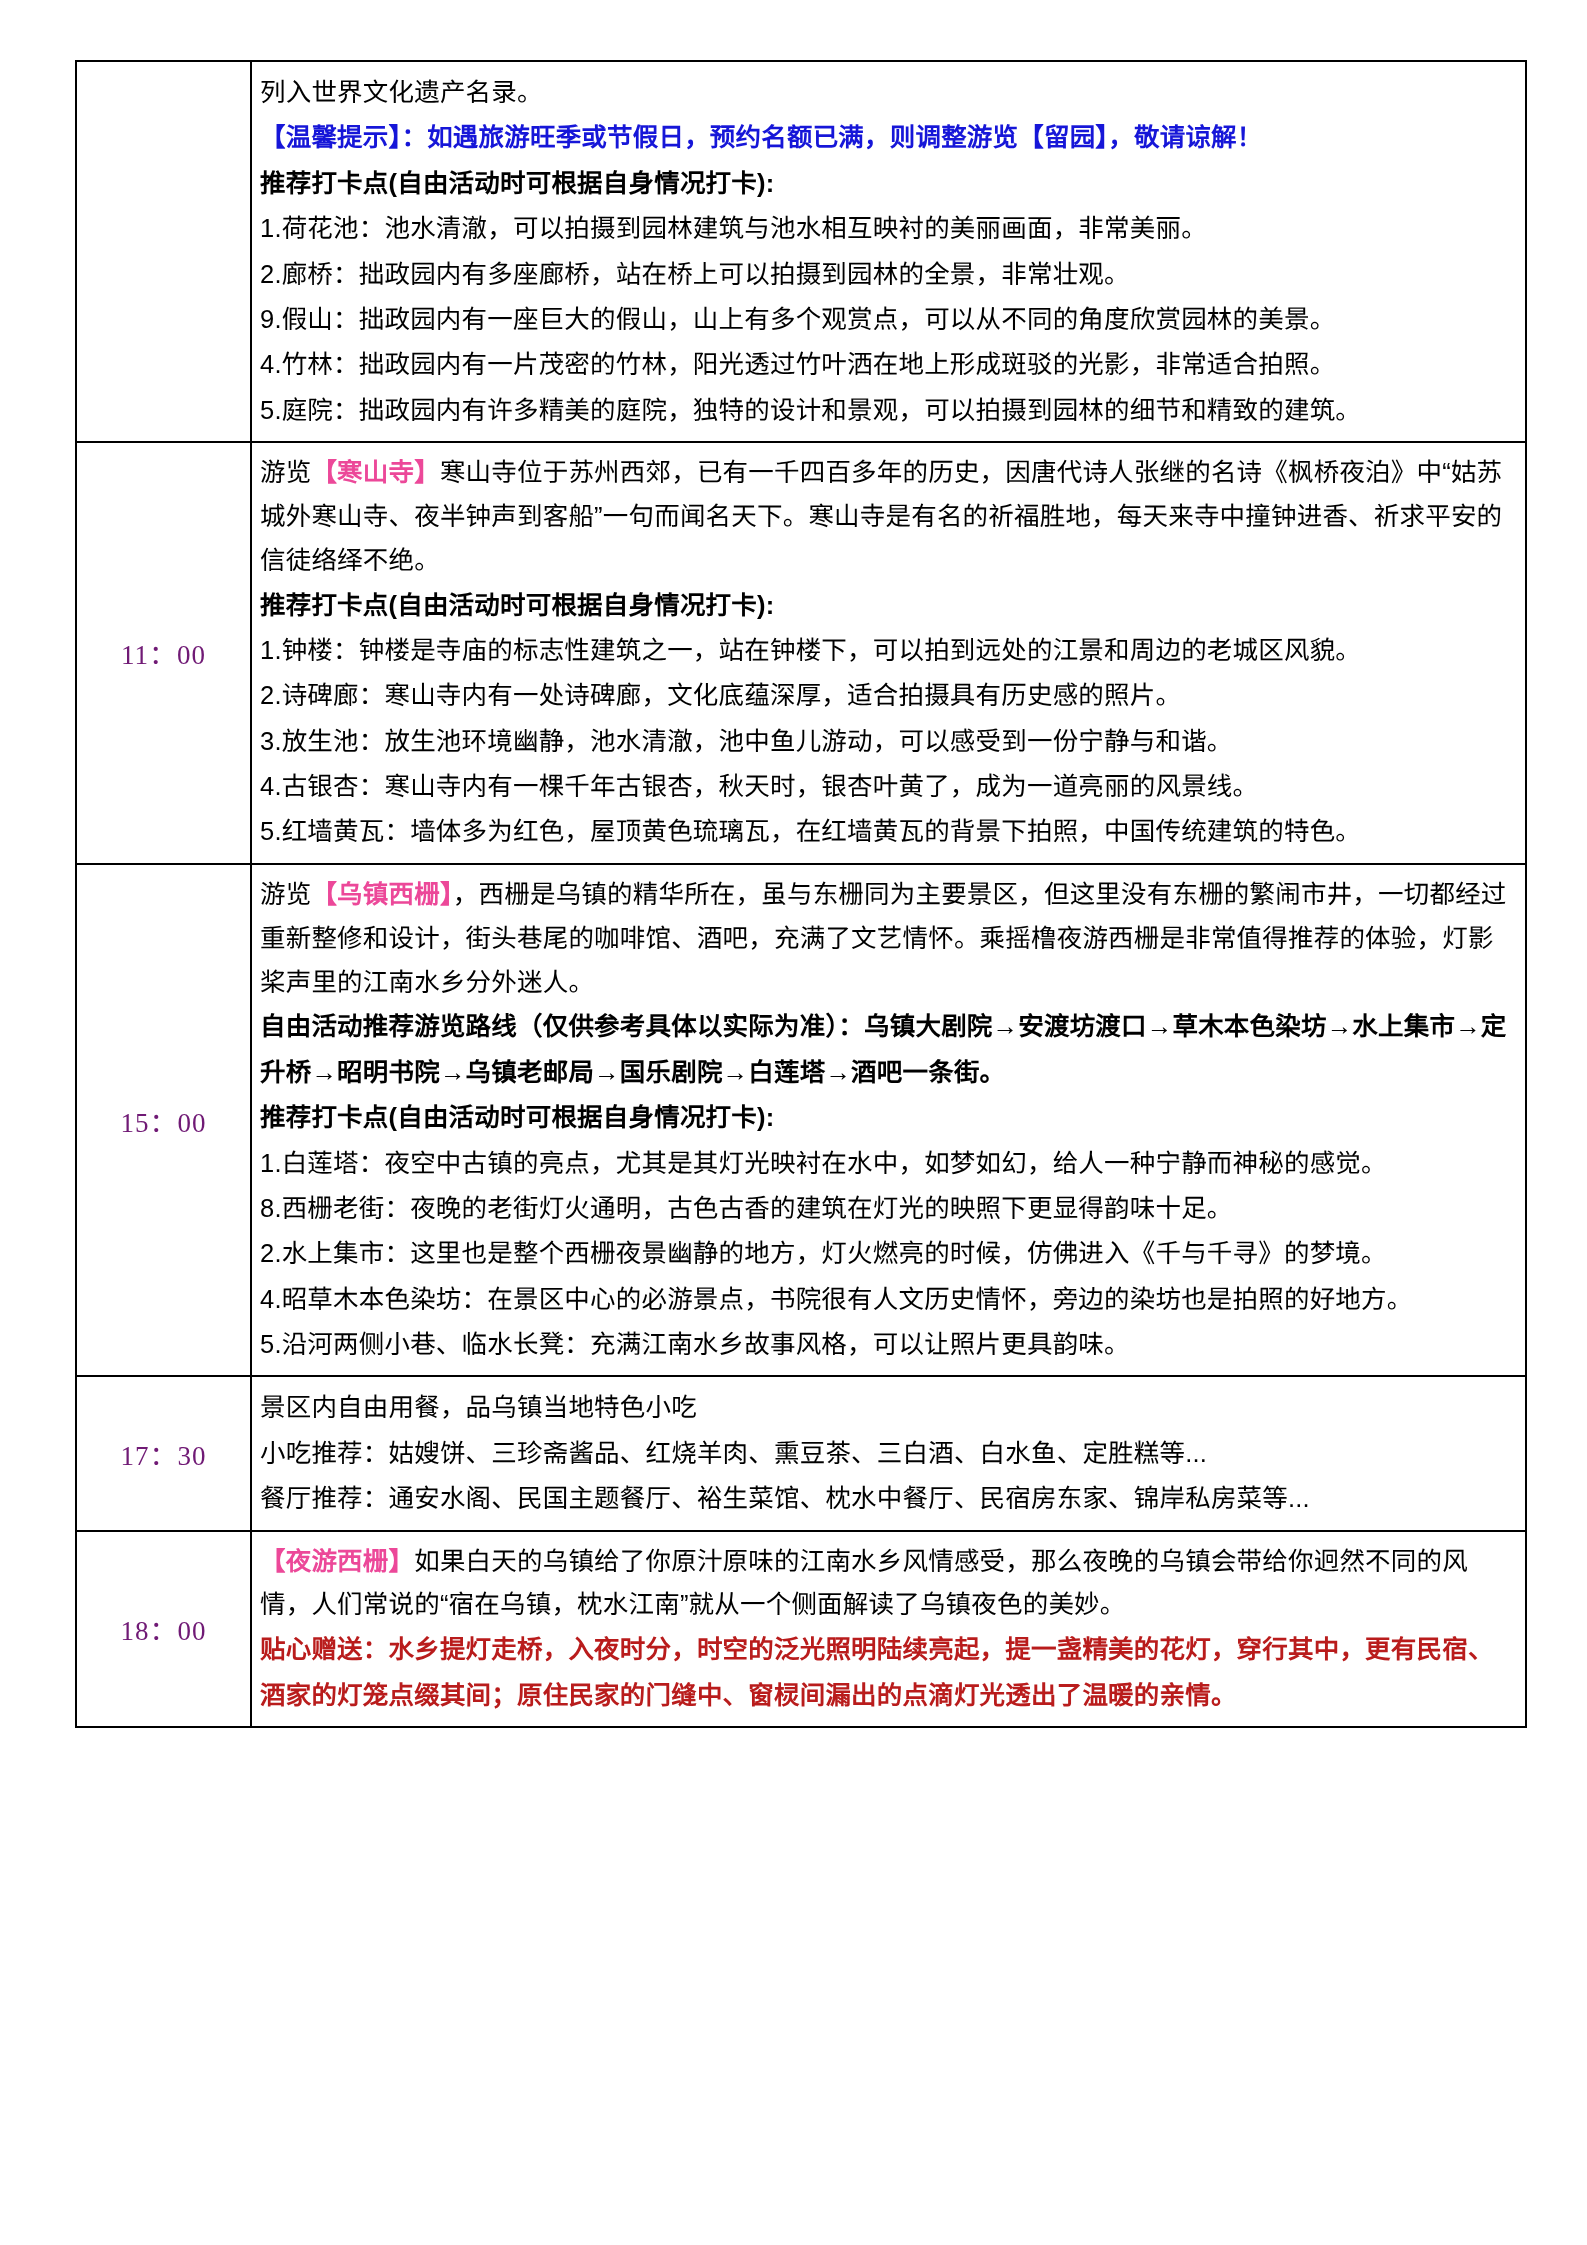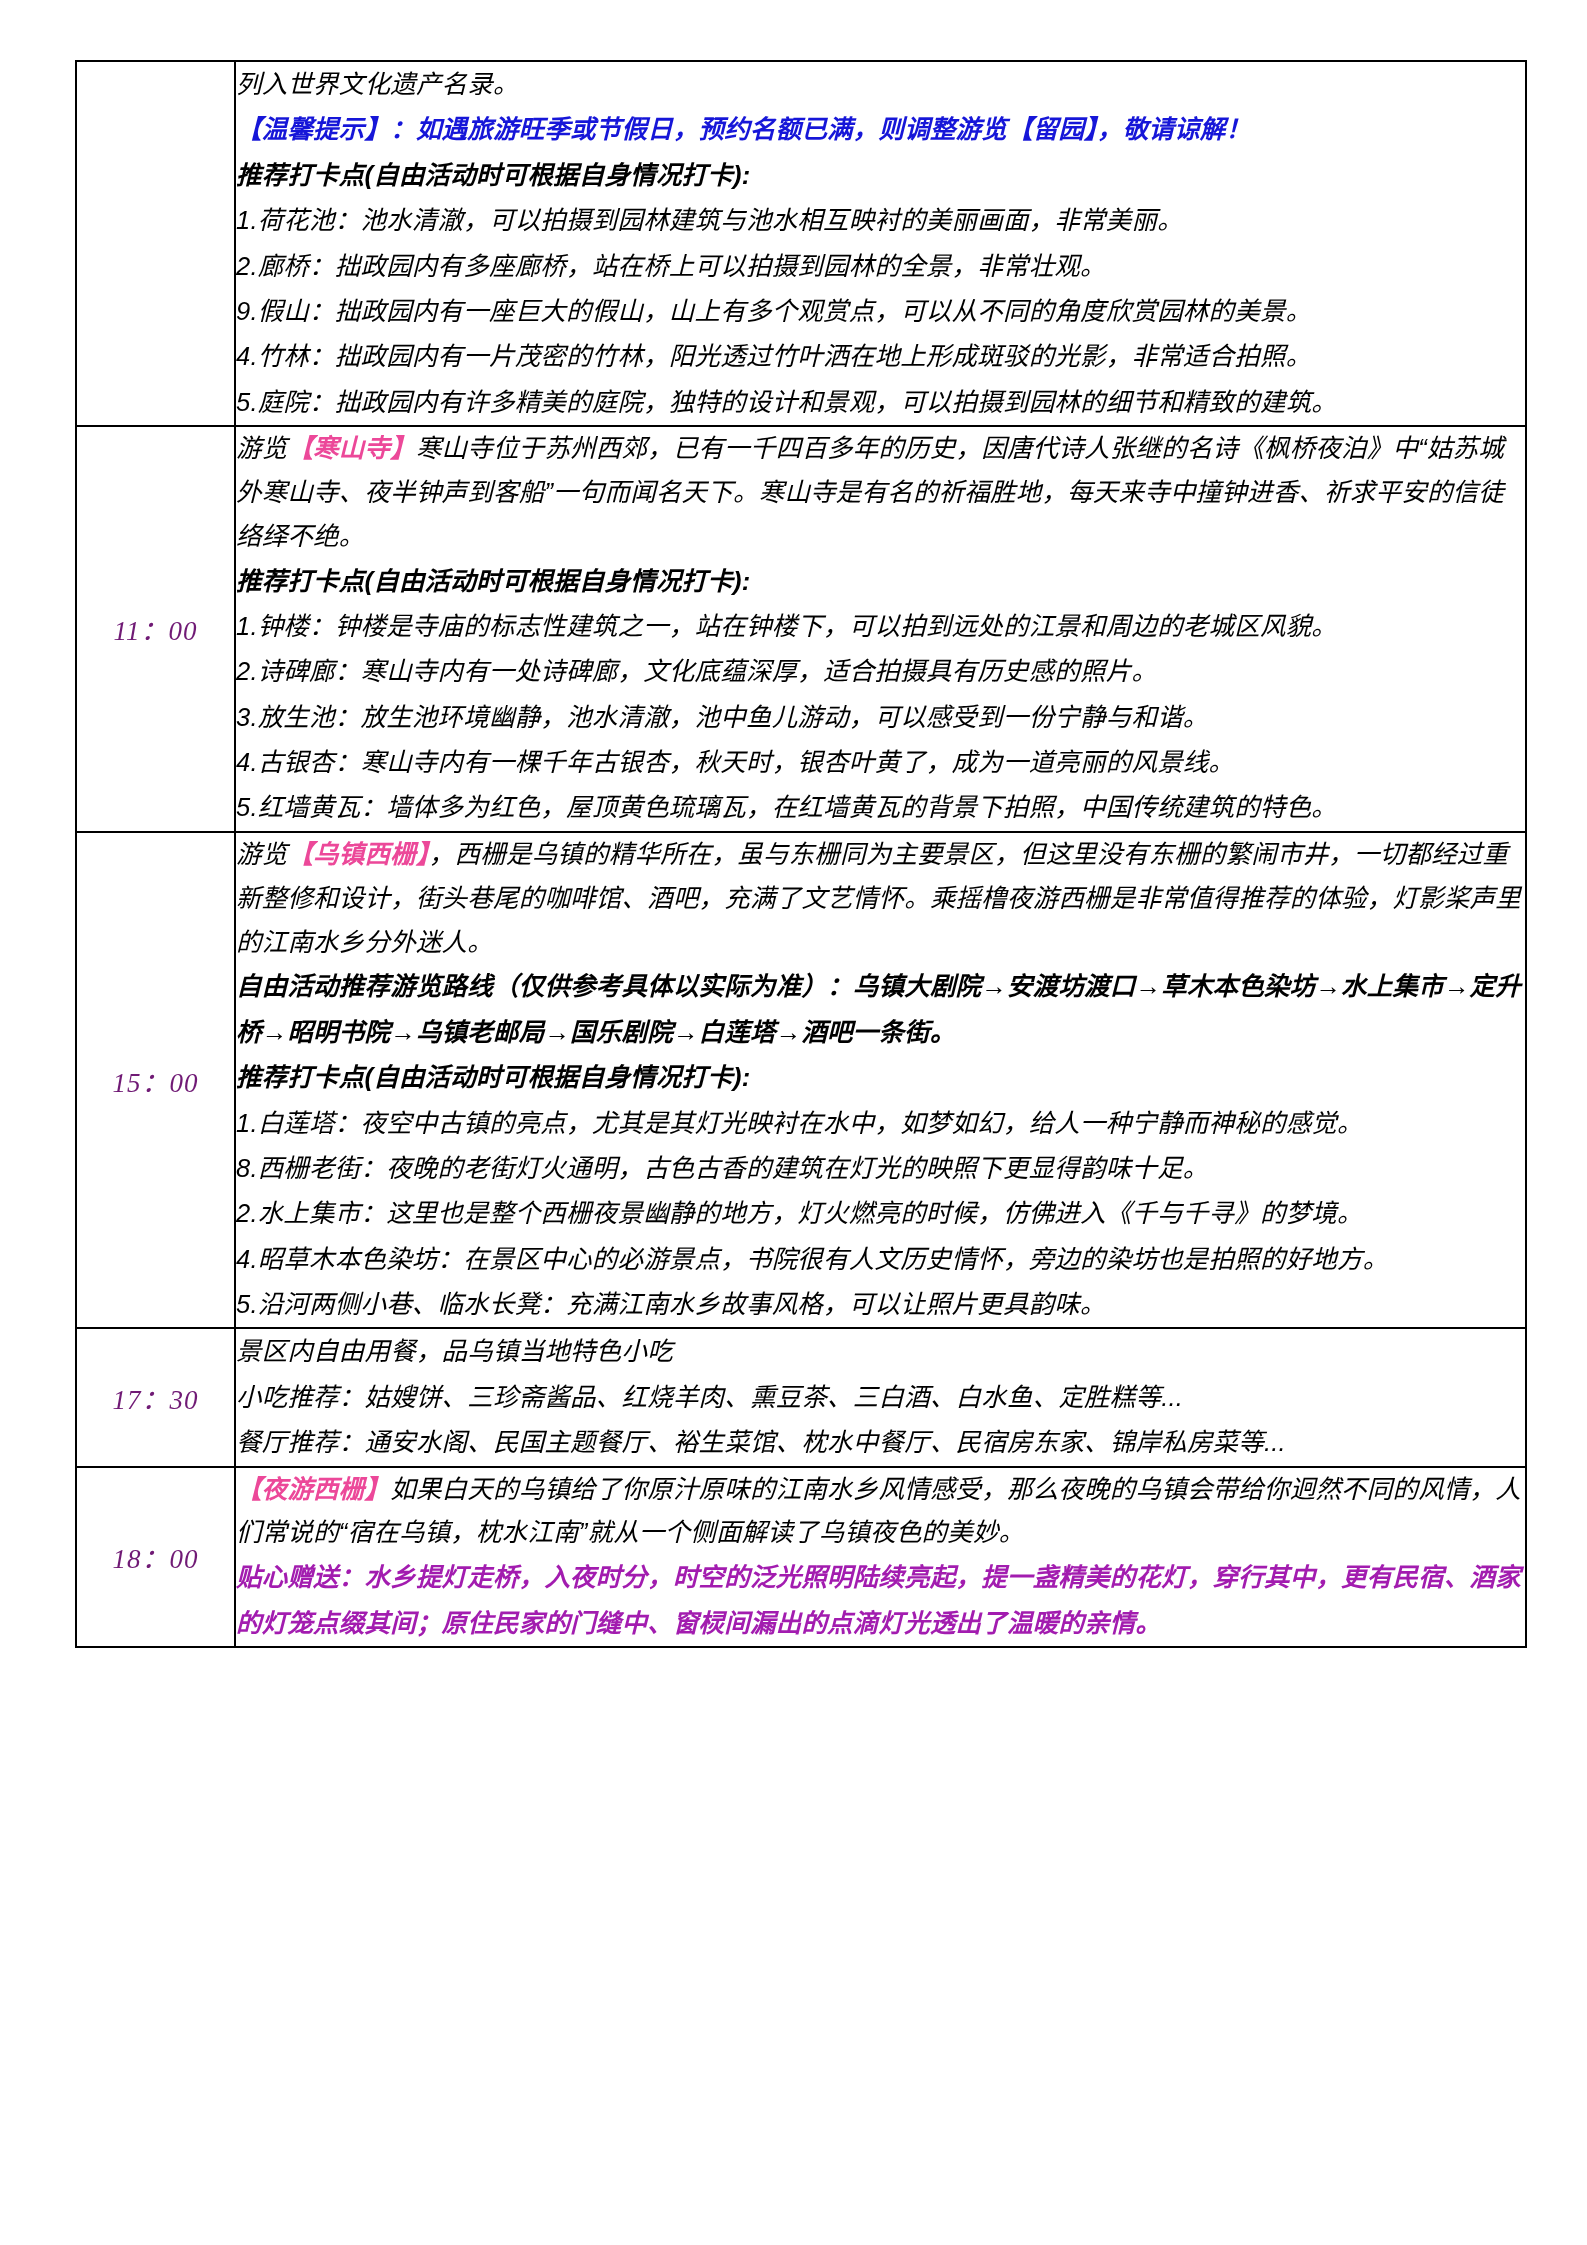--- a/index.html
+++ b/index.html
@@ -23,22 +23,21 @@
     padding: 60px 60px 0 75px;
   }
   table.itinerary {
     border-collapse: collapse;
     width: 1452px;
     table-layout: fixed;
   }
   table.itinerary td {
     border: 2px solid #000000;
     vertical-align: middle;
-    padding: 0;
-    font-style: italic;
+    padding: 8px;
   }
   td.time-cell {
     width: 157px;
     text-align: center;
     font-family: "Liberation Serif", "DejaVu Serif", serif;
     font-size: 27px;
     letter-spacing: 1px;
     color: #701a75;
     padding: 4px 2px;
   }
@@ -49,21 +48,21 @@
     font-size: 25.5px;
     line-height: 1.78;
     letter-spacing: 0.2px;
     white-space: normal;
     word-break: break-all;
   }
   .line.tight { line-height: 1.72; }
   .b { font-weight: bold; }
   .blue { color: #1616d8; font-weight: bold; }
   .red { color: #ec4899; font-weight: bold; }
-  .pink { color: #a21caf; font-weight: bold; }
+  .pink { color: #b91c1c; font-weight: bold; }
   .plain { font-weight: normal; color: #000; }
   .route { font-weight: bold; }
   
   .line + .line { margin-top: 0; }
 </style>
 </head>
 <body>
 
 <div class="page">
   <table class="itinerary">

